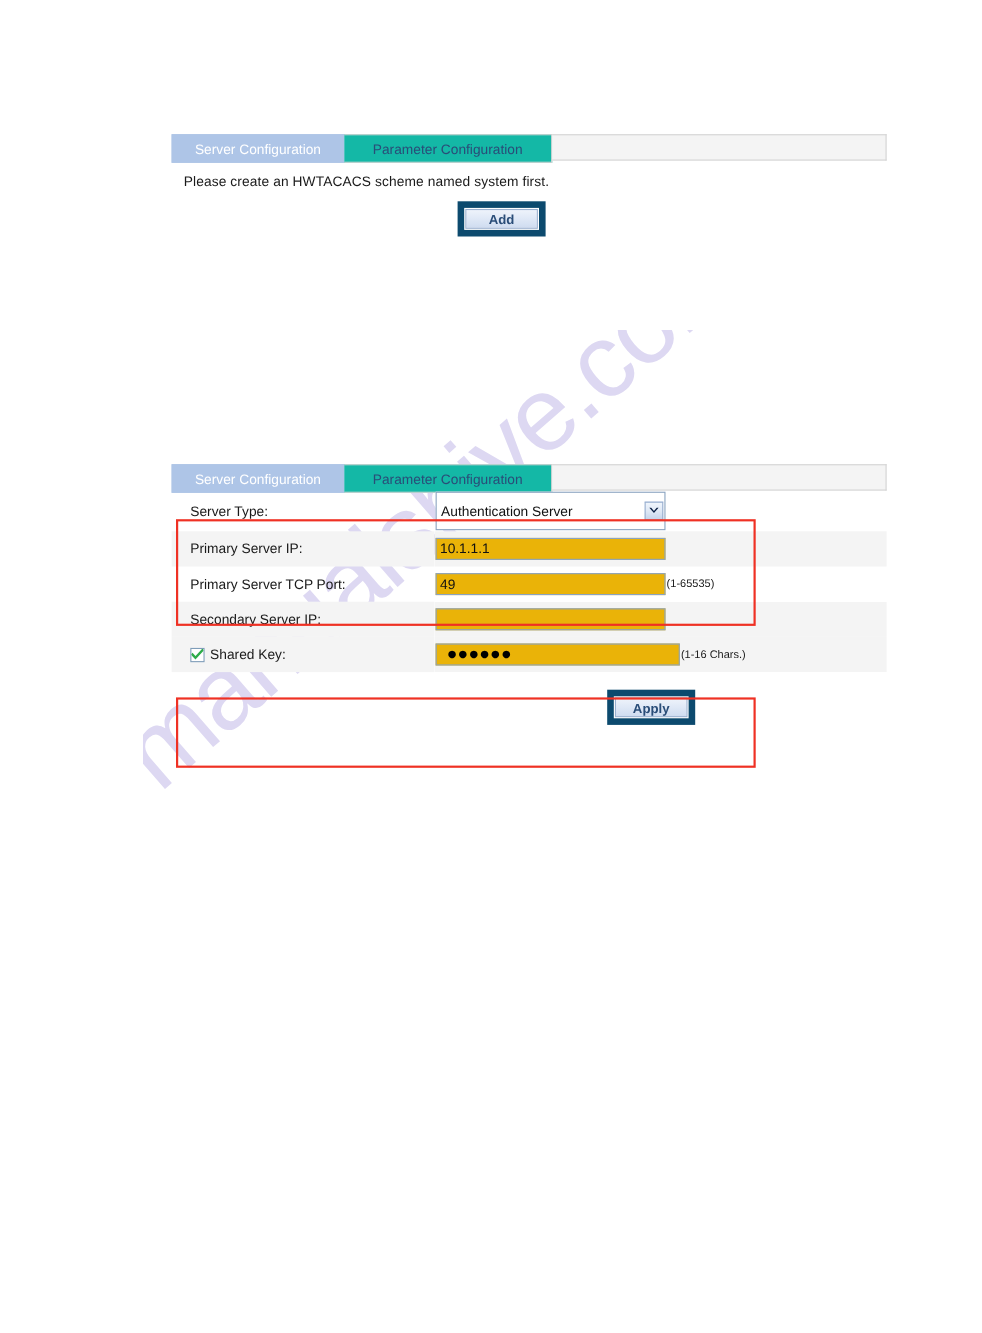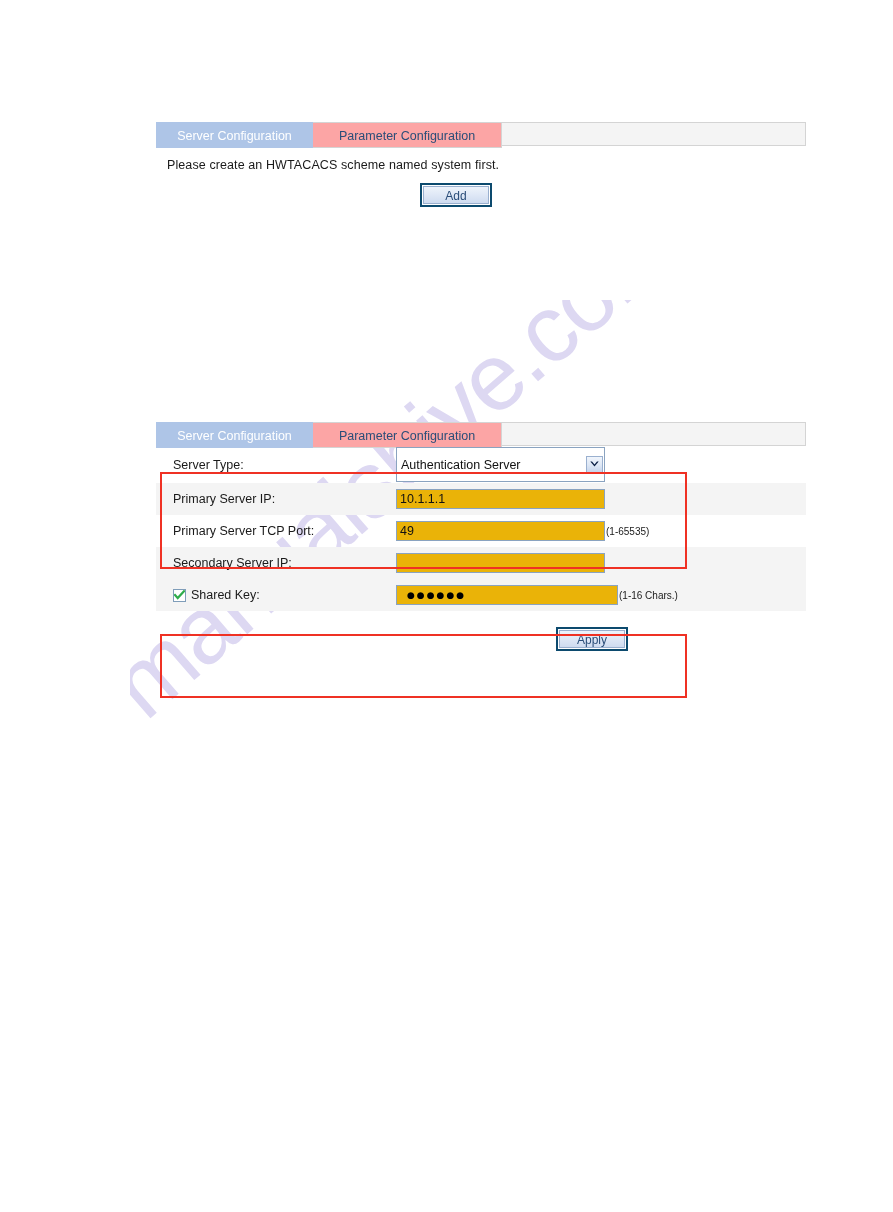--- a/index.html
+++ b/index.html
@@ -67,21 +67,21 @@
   }
   .tab-active {
     width: 157px;
     background: #aec5e7;
     color: #ffffff;
     border: 1px solid #aec5e7;
     border-bottom: 1px solid #aec5e7;
   }
   .tab-inactive {
     width: 189px;
-    background: #fca5a5;
+    background: #14b8a6;
     color: #2a4d78;
     border: 1px solid #d4d4d4;
     border-left: none;
   }
   .tab-filler {
     flex: 1;
     background: #f4f4f4;
     border: 1px solid #d4d4d4;
     border-left: none;
   }
@@ -96,24 +96,25 @@
   }
   .btn-row {
     margin-top: 11px;
     display: flex;
     justify-content: center;
     padding-right: 50px;
   }
 
   
   .btn-wrap {
-    border: 2px solid #0c4a6e;
+    border: 6px solid #0c4a6e;
     padding: 1px;
     display: inline-block;
     background: #ffffff;
+    font-weight: bold;
   }
   .btn {
     width: 66px;
     height: 18px;
     line-height: 18px;
     font-size: 12px;
     color: #2a4d78;
     text-align: center;
     background: linear-gradient(to bottom, #eef3fb 0%, #dfe8f6 50%, #cfdcf0 100%);
     border: 1px solid #9ab0cf;

